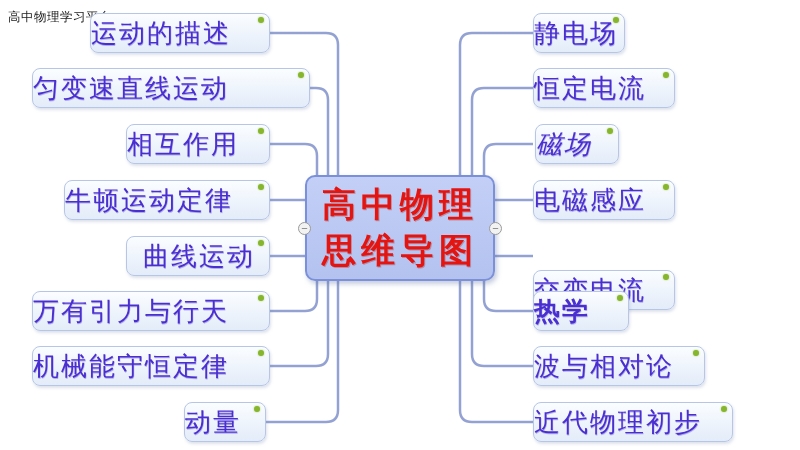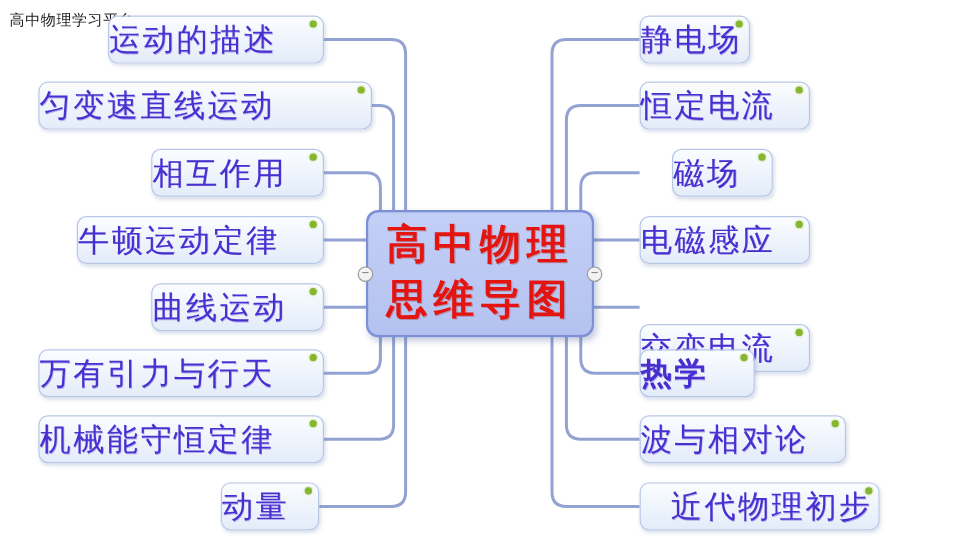--- a/index.html
+++ b/index.html
@@ -133,21 +133,21 @@
     <span class="status-dot"></span>
   </div>
   <div class="branch-node" style="left:126px;top:124px;width:144px;">
     <span class="branch-label">相互作用</span>
     <span class="status-dot"></span>
   </div>
   <div class="branch-node" style="left:64px;top:180px;width:206px;">
     <span class="branch-label">牛顿运动定律</span>
     <span class="status-dot"></span>
   </div>
-  <div class="branch-node" style="left:126px;top:236px;width:144px;">
+  <div class="branch-node" style="left:126px;top:236px;width:144px;padding-left:16px;">
     <span class="branch-label">曲线运动</span>
     <span class="status-dot"></span>
   </div>
   <div class="branch-node" style="left:32px;top:291px;width:238px;">
     <span class="branch-label">万有引力与行天</span>
     <span class="status-dot"></span>
   </div>
   <div class="branch-node" style="left:184px;top:402px;width:82px;">
     <span class="branch-label">动量</span>
     <span class="status-dot"></span>
@@ -158,41 +158,41 @@
   </div>
 
   <div class="branch-node" style="left:533px;top:13px;width:92px;">
     <span class="branch-label">静电场</span>
     <span class="status-dot"></span>
   </div>
   <div class="branch-node" style="left:533px;top:68px;width:142px;">
     <span class="branch-label">恒定电流</span>
     <span class="status-dot"></span>
   </div>
-  <div class="branch-node" style="left:560px;top:124px;width:84px;">
+  <div class="branch-node" style="left:535px;top:124px;width:84px;font-style:italic;">
     <span class="branch-label">磁场</span>
     <span class="status-dot"></span>
   </div>
   <div class="branch-node" style="left:533px;top:180px;width:142px;">
     <span class="branch-label">电磁感应</span>
     <span class="status-dot"></span>
   </div>
   <div class="branch-node" style="left:533px;top:236px;width:142px;margin-top:34px;">
     <span class="branch-label">交变电流</span>
     <span class="status-dot"></span>
   </div>
   <div class="branch-node" style="left:533px;top:291px;width:96px;font-weight:bold;">
     <span class="branch-label">热学</span>
     <span class="status-dot"></span>
   </div>
   <div class="branch-node" style="left:533px;top:346px;width:172px;">
     <span class="branch-label">波与相对论</span>
     <span class="status-dot"></span>
   </div>
-  <div class="branch-node" style="left:533px;top:402px;width:200px;padding-left:25px;">
+  <div class="branch-node" style="left:533px;top:402px;width:200px;">
     <span class="branch-label">近代物理初步</span>
     <span class="status-dot"></span>
   </div>
 
   <div class="center-node">
     <span class="center-line">高中物理</span>
     <span class="center-line">思维导图</span>
   </div>
 
   <div class="collapse-btn collapse-left">−</div>

